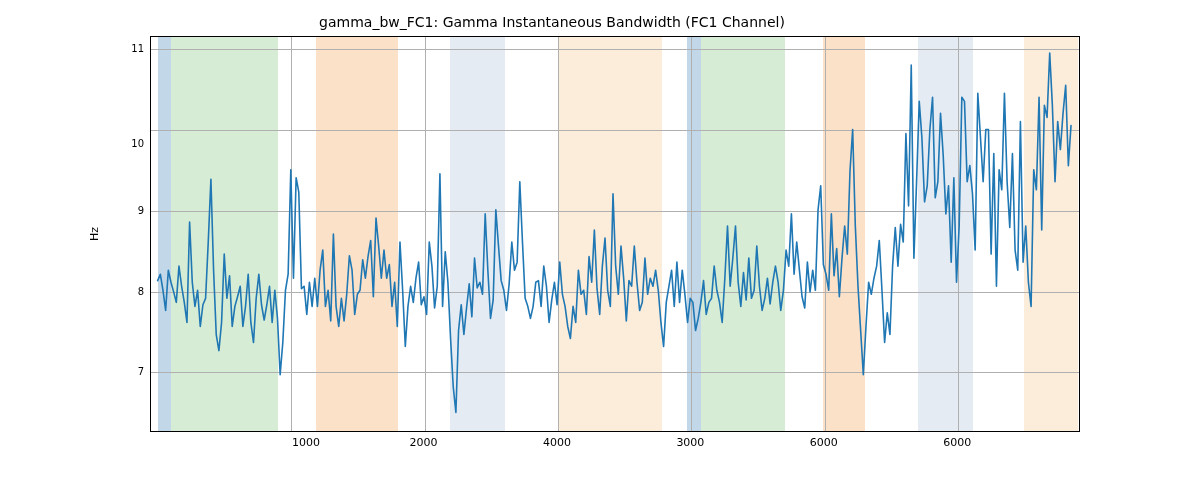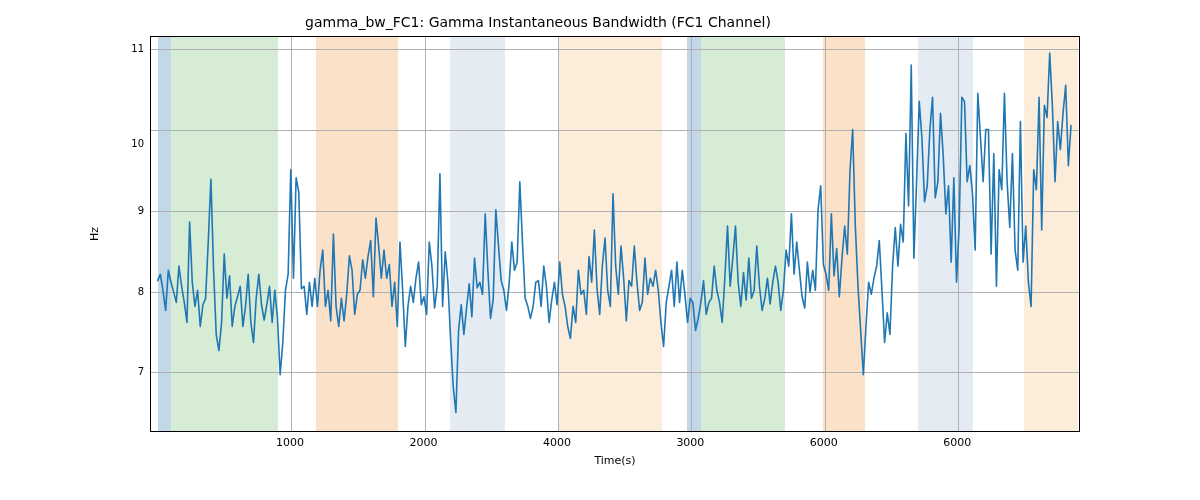--- a/index.html
+++ b/index.html
@@ -9,20 +9,21 @@
     height: 500px;
     background: #ffffff;
     font-family: "DejaVu Sans", "Helvetica Neue", Arial, sans-serif;
     font-size: 10px;
     color: #000000;
   }
   .figure {
     position: relative;
     width: 1076px;
     height: 500px;
+    padding-left: 28px;
   }
   .title {
     position: absolute;
     top: 14px;
     left: 0;
     width: 100%;
     text-align: center;
     font-size: 14px;
   }
   .axes {
@@ -131,23 +132,22 @@
       <div class="grid-line-h" style="top: 335.388px;"></div>
       <div class="grid-line-h" style="top: 254.571px;"></div>
       <div class="grid-line-h" style="top: 173.755px;"></div>
       <div class="grid-line-h" style="top: 92.9388px;"></div>
       <div class="grid-line-h" style="top: 12.1224px;"></div>
       <svg class="line" id="line-svg" preserveAspectRatio="none" viewBox="0 0 930 396">
       <polyline id="data-polyline" fill="none" stroke-width="1.6" stroke-linejoin="round" stroke-linecap="round" points="6.67,244.87 9.34,238.41 12.01,254.57 14.68,274.78 17.35,234.37 20.01,246.49 22.68,256.19 25.35,266.69 28.02,230.33 30.69,250.53 33.36,266.69 36.03,286.90 38.69,185.88 41.36,246.49 44.03,270.73 46.70,254.57 49.37,290.94 52.04,269.12 54.71,262.65 57.37,206.08 60.04,143.04 62.71,234.37 65.38,299.02 68.05,315.18 70.72,286.90 73.39,218.20 76.05,262.65 78.72,240.02 81.39,290.94 84.06,270.73 86.73,261.04 89.40,250.53 92.07,290.94 94.73,270.73 97.40,238.41 100.07,286.90 102.74,307.10 105.41,262.65 108.08,238.41 110.75,269.12 113.41,284.47 116.08,269.12 118.75,250.53 121.42,286.90 124.09,254.57 126.76,282.86 129.43,339.43 132.09,307.10 134.76,254.57 137.43,238.41 140.10,133.35 142.77,242.45 145.44,141.43 148.11,155.98 150.77,252.96 153.44,250.53 156.11,278.82 158.78,246.49 161.45,270.73 164.12,242.45 166.79,270.73 169.45,234.37 172.12,214.16 174.79,270.73 177.46,254.57 180.13,285.28 182.80,198.00 185.47,270.73 188.13,290.94 190.80,262.65 193.47,285.28 196.14,258.61 198.81,219.82 201.48,234.37 204.15,278.82 206.81,258.61 209.48,254.57 212.15,223.86 214.82,242.45 217.49,220.63 220.16,204.47 222.83,261.04 225.49,181.84 228.16,210.12 230.83,242.45 233.50,214.16 236.17,242.45 238.84,228.71 241.51,270.73 244.18,246.49 246.84,290.94 249.51,206.08 252.18,254.57 254.85,311.14 257.52,270.73 260.19,250.53 262.86,266.69 265.52,242.45 268.19,226.29 270.86,269.12 273.53,261.04 276.20,278.82 278.87,206.08 281.54,230.33 284.20,272.35 286.87,250.53 289.54,137.39 292.21,270.73 294.88,215.78 297.55,246.49 300.22,303.06 302.88,351.55 305.55,377.41 308.22,294.98 310.89,269.12 313.56,299.02 316.23,272.35 318.90,248.11 321.56,281.24 324.23,222.24 326.90,252.15 329.57,246.49 332.24,258.61 334.91,177.80 337.58,234.37 340.24,282.86 342.91,264.27 345.58,173.76 348.25,210.12 350.92,244.87 353.59,254.57 356.26,274.78 358.92,248.11 361.59,206.08 364.26,234.37 366.93,226.29 369.60,145.47 372.27,206.08 374.94,262.65 377.60,270.73 380.27,282.86 382.94,270.73 385.61,246.49 388.28,244.87 390.95,270.73 393.62,230.33 396.28,250.53 398.95,286.90 401.62,264.27 404.29,246.49 406.96,269.12 409.63,226.29 412.30,258.61 414.96,270.73 417.63,290.94 420.30,303.06 422.97,270.73 425.64,286.90 428.31,234.37 430.98,258.61 433.64,254.57 436.31,278.82 438.98,220.63 441.65,246.49 444.32,193.96 446.99,252.96 449.66,278.82 452.32,230.33 454.99,202.04 457.66,254.57 460.33,270.73 463.00,157.59 465.67,230.33 468.34,258.61 471.00,210.12 473.67,242.45 476.34,285.28 479.01,244.87 481.68,250.53 484.35,210.12 487.02,246.49 489.68,274.78 492.35,266.69 495.02,222.24 497.69,258.61 500.36,242.45 503.03,250.53 505.70,234.37 508.36,254.57 511.03,286.90 513.70,311.14 516.37,266.69 519.04,250.53 521.71,234.37 524.38,270.73 527.04,226.29 529.71,266.69 532.38,234.37 535.05,258.61 537.72,286.90 540.39,262.65 543.06,266.69 545.72,294.98 548.39,282.86 551.06,266.69 553.73,244.87 556.40,278.82 559.07,266.69 561.74,262.65 564.40,230.33 567.07,254.57 569.74,266.69 572.41,286.90 575.08,242.45 577.75,189.92 580.42,250.53 583.08,222.24 585.75,189.92 588.42,246.49 591.09,270.73 593.76,236.79 596.43,264.27 599.10,222.24 601.76,262.65 604.43,254.57 607.10,210.12 609.77,250.53 612.44,274.78 615.11,262.65 617.78,242.45 620.44,268.31 623.11,246.49 625.78,230.33 628.45,246.49 631.12,274.78 633.79,254.57 636.46,214.16 639.12,230.33 641.79,177.80 644.46,238.41 647.13,206.08 649.80,234.37 652.47,261.04 655.14,272.35 657.80,226.29 660.47,256.19 663.14,234.37 665.81,254.57 668.48,173.76 671.15,149.51 673.82,228.71 676.48,238.41 679.15,254.57 681.82,177.80 684.49,240.02 687.16,212.55 689.83,261.04 692.50,222.24 695.16,189.92 697.83,218.20 700.50,134.96 703.17,92.94 705.84,189.92 708.51,250.53 711.18,294.98 713.85,339.43 716.51,290.94 719.18,246.49 721.85,258.61 724.52,242.45 727.19,230.33 729.86,204.47 732.53,254.57 735.19,307.10 737.86,277.20 740.53,299.02 743.20,230.33 745.87,191.53 748.54,230.33 751.21,188.30 753.87,206.08 756.54,96.98 759.21,169.71 761.88,28.29 764.55,222.24 767.22,145.47 769.89,64.65 772.55,101.02 775.22,165.67 777.89,149.51 780.56,92.94 783.23,60.61 785.90,161.63 788.57,145.47 791.23,76.78 793.90,118.80 796.57,177.80 799.24,149.51 801.91,226.29 804.58,141.43 807.25,246.49 809.91,189.92 812.58,60.61 815.25,64.65 817.92,145.47 820.59,129.31 823.26,157.59 825.93,214.16 828.59,56.57 831.26,101.02 833.93,145.47 836.60,92.94 839.27,92.94 841.94,218.20 844.61,117.18 847.27,250.53 849.94,133.35 852.61,153.55 855.28,56.57 857.95,145.47 860.62,191.53 863.29,117.18 865.95,214.16 868.62,234.37 871.29,84.86 873.96,226.29 876.63,189.92 879.30,246.49 881.97,270.73 884.63,133.35 887.30,153.55 889.97,60.61 892.64,193.96 895.31,68.69 897.98,80.82 900.65,16.16 903.31,68.69 905.98,145.47 908.65,84.86 911.32,113.14 913.99,76.78 916.66,48.49 919.33,129.31 921.99,88.90" stroke="#1f77b4"></polyline>
     </svg>
     </div>
 
-  <div class="xlabel">Time(s)</div>
 
-<div class="tick-x" style="left: 290.1px;">1000</div>
+<div class="tick-x" style="left: 290.1px; text-align: right;">1000</div>
     <div class="tick-x" style="left: 423.529px;">2000</div>
     <div class="tick-x" style="left: 556.958px;">4000</div>
     <div class="tick-x" style="left: 690.387px;">3000</div>
     <div class="tick-x" style="left: 823.816px;">6000</div>
     <div class="tick-x" style="left: 957.245px;">6000</div>
     <div class="tick-y" style="top: 371.388px;">7</div>
     <div class="tick-y" style="top: 290.571px;">8</div>
     <div class="tick-y" style="top: 209.755px;">9</div>
     <div class="tick-y" style="top: 128.939px; margin-top: 14px;">10</div>
     <div class="tick-y" style="top: 48.1224px;">11</div>

